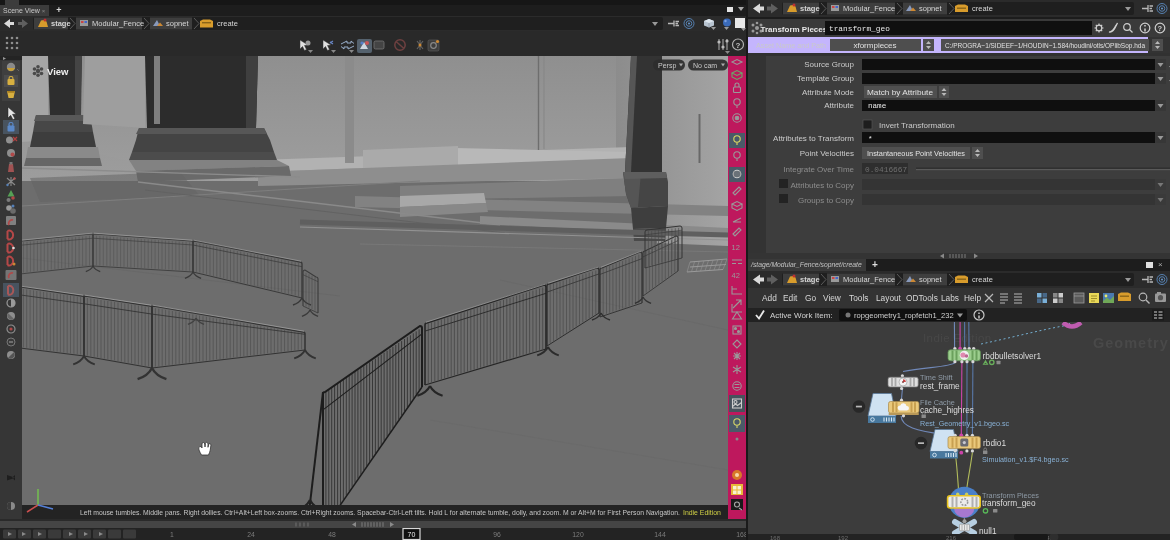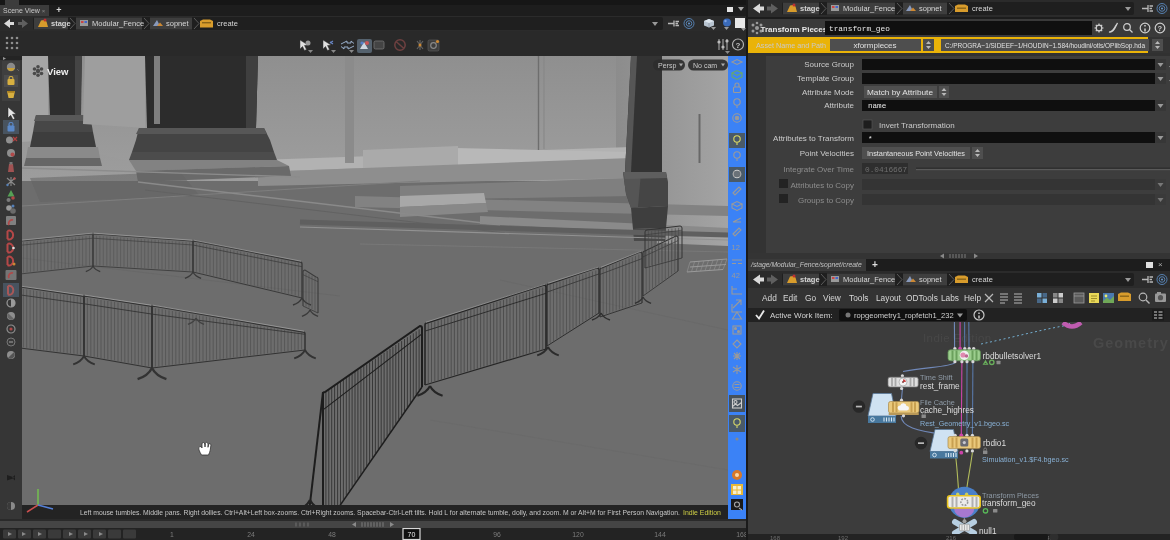--- a/index.html
+++ b/index.html
@@ -167,21 +167,21 @@
           <path d="M-2,286 l4,0" stroke="#999" stroke-width="1.1"></path>
 <circle cx="0" cy="299" r="4" fill="#8e8e8e"></circle>
           <path d="M-2.8,301.8 a4,4 0 0 0 5.6,-5.6" fill="#555"></path>
 <path d="M-4,419 l8,2.8 l-8,2.8 z M4,419 l-3,2.8 l3,2.8" fill="#1e1e1e"></path>
 <circle cx="0" cy="450" r="4" fill="#8a8a8a"></circle>
           <path d="M0,446 a4,4 0 0 0 0,8 z" fill="#3a3a3a"></path>
 </g>
 </svg>
 </div>
 
-<div class="abs" style="left:728px;top:56px;width:18px;height:465px;background:#3b82f6;" id="rstrip">
+<div class="abs" style="left:728px;top:56px;width:18px;height:465px;background:#be185d;" id="rstrip">
 <svg width="18" height="465" viewBox="0 0 18 465">
 <g fill="none" stroke="#9a9a9a" stroke-width="1.1">
 <path d="M4,6 l5,-2.5 l5,2.5 l-5,2.5 z"></path>
 <path d="M4,17 l5,-2.5 l5,2.5 l-5,2.5 z m0,0 l0,4 l5,2.5 l5,-2.5 l0,-4" stroke="#6aa86a"></path>
 <rect x="5.5" y="31" width="7" height="5.5" rx="1"></rect>
           <path d="M7,31 l0,-2 a2,2 0 0 1 4,0 l0,2"></path>
 <circle cx="9" cy="46" r="3.2"></circle>
           <path d="M9,49.5 l0,2.5"></path>
 <circle cx="9" cy="62" r="4.2"></circle>
           <circle cx="9" cy="62" r="1.8" fill="#9a9a9a"></circle>
@@ -549,21 +549,21 @@
 <circle cx="379" cy="8" r="3.3"></circle>
           <path d="M381.5,10.5 l3,3"></path>
 <circle cx="397" cy="9" r="4.8"></circle>
           <path d="M397,6 l0,1.5 M397,9.5 l0,3" stroke-width="1.5"></path>
 <circle cx="412" cy="9" r="4.8"></circle>
           <text x="409.5" y="12" font-size="7.5" fill="#cfcfcf" stroke="none" font-family="Liberation Sans" font-weight="bold">?</text>
 </g>
 </svg>
 </div>
 
-<div class="abs" style="left:748px;top:37px;width:400px;height:16px;background:#eab308;" id="assetrow">
+<div class="abs" style="left:748px;top:37px;width:400px;height:16px;background:#c4b5fd;" id="assetrow">
 <svg width="422" height="16" viewBox="0 0 422 16">
 <text x="8" y="11" font-size="7.2" fill="#c9c9c9" font-family="Liberation Sans">Asset Name and Path</text>
 <rect x="82" y="2" width="91" height="12" fill="#4e4e4e"></rect>
 <text x="127" y="11" font-size="8" fill="#e0e0e0" text-anchor="middle" font-family="Liberation Sans">xformpieces</text>
 <rect x="175" y="2" width="11" height="12" fill="#4e4e4e"></rect>
 <path d="M180.5,4 l2.5,3 l-5,0 z M180.5,12 l-2.5,-3 l5,0 z" fill="#b8b8b8"></path>
 <rect x="193" y="2" width="208" height="12" fill="#4e4e4e"></rect>
 <text x="297" y="11" font-size="7.2" fill="#e0e0e0" text-anchor="middle" font-family="Liberation Sans" textLength="200" lengthAdjust="spacingAndGlyphs">C:/PROGRA~1/SIDEEF~1/HOUDIN~1.584/houdini/otls/OPlibSop.hda</text>
 <rect x="404" y="2" width="11" height="12" fill="#4e4e4e"></rect>
 <path d="M409.5,4 l2.5,3 l-5,0 z M409.5,12 l-2.5,-3 l5,0 z" fill="#b8b8b8"></path>

